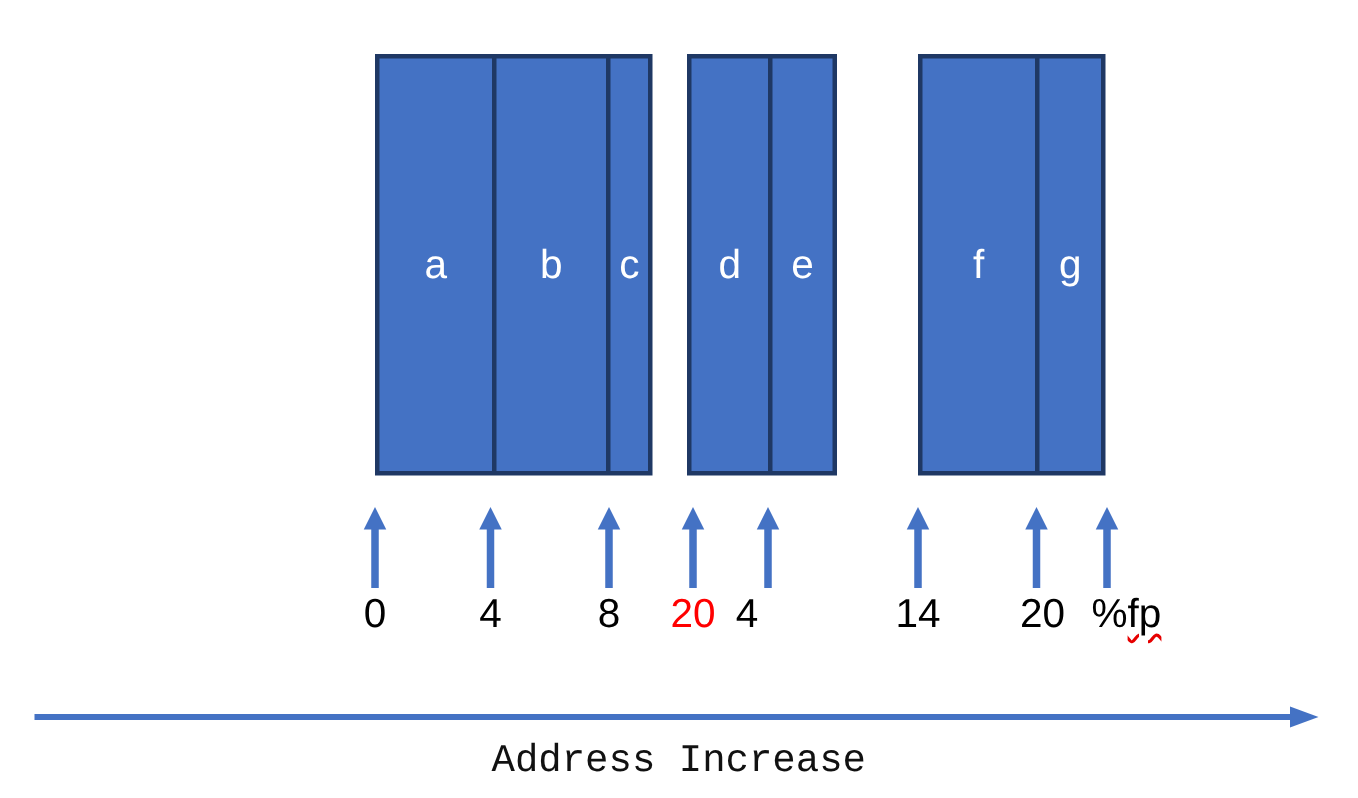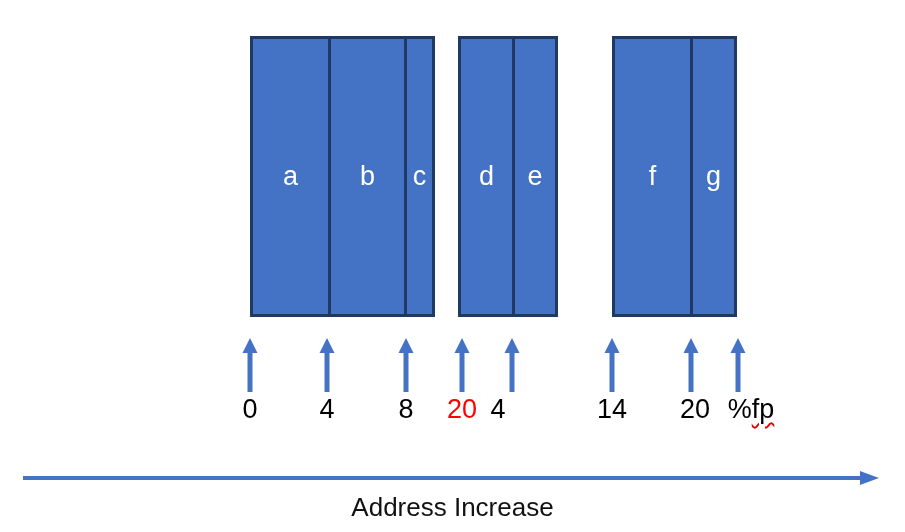--- a/index.html
+++ b/index.html
@@ -83,20 +83,21 @@
     height: 22px;
   }
   .axis-title {
     position: absolute;
     left: 0;
     top: 492px;
     width: 905px;
     text-align: center;
     font-size: 26px;
     color: #111111;
+    font-family: Liberation Mono, monospace;
   }
 </style>
 </head>
 <body>
 
 <div class="canvas">
 
   <div class="group group-1">
     <div class="block g1-a">a</div>
     <div class="block g1-b">b</div>

